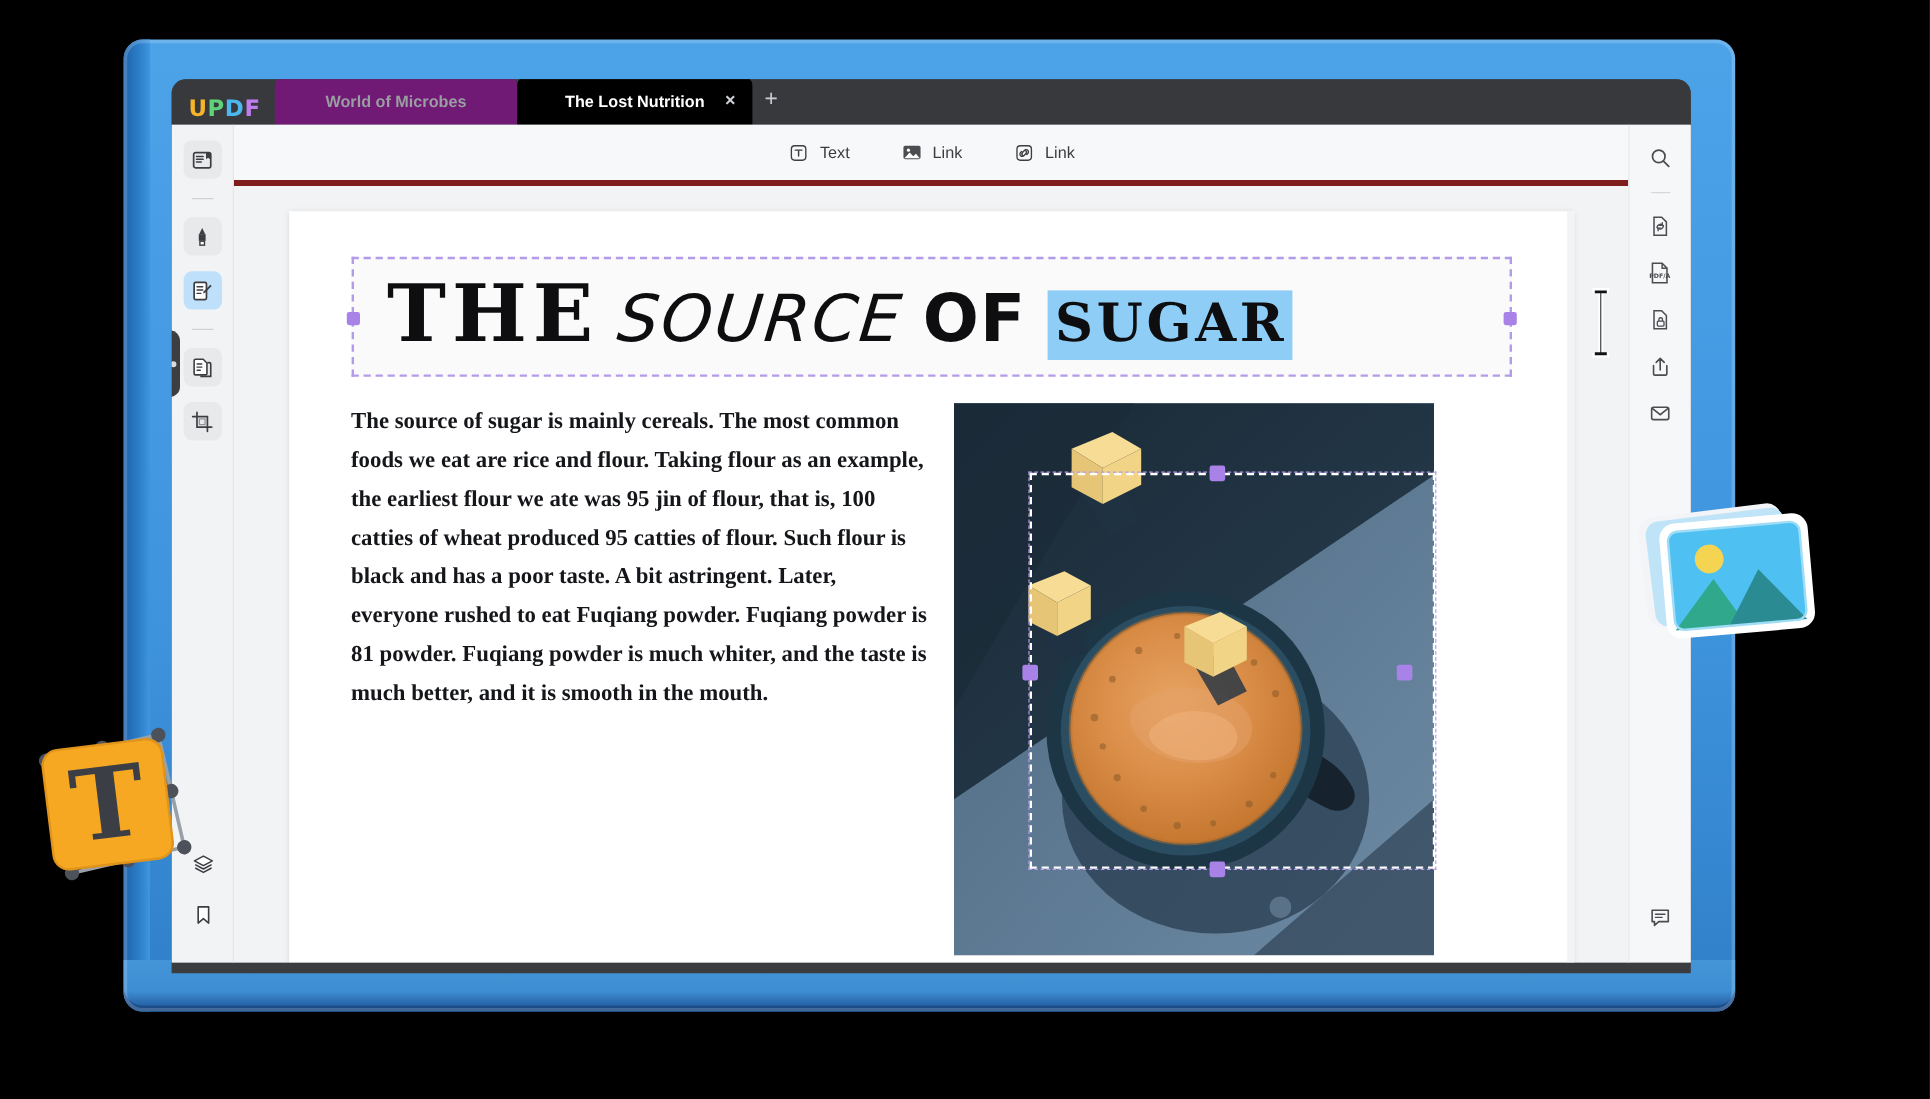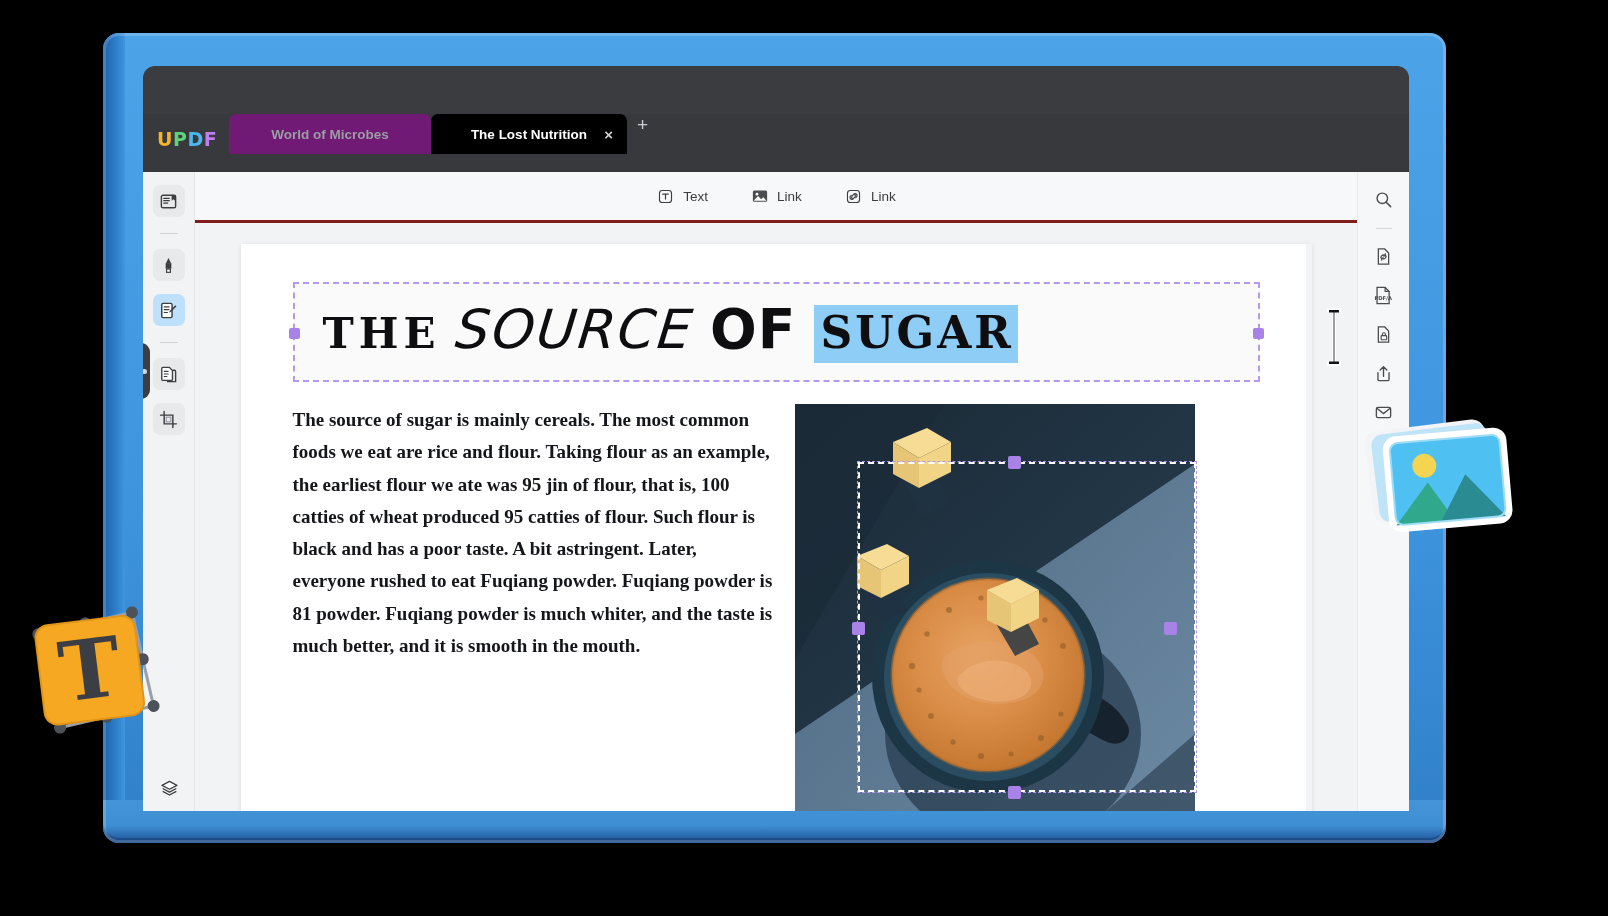--- a/index.html
+++ b/index.html
@@ -31,21 +31,21 @@
     background:linear-gradient(180deg,#4494d8 0%,#3e8ed3 60%,#1d4f93 100%);
   }
 
   
   #app {
     position:absolute; left:143px; top:66px; width:1266px; height:745px;
     background:#3a3c40; border-radius:12px 12px 0 0; overflow:hidden;
   }
 
   
-  #tabstrip { position:relative; height:58px; background:#37393d; display:flex; align-items:flex-start;margin-top:48px; }
+  #tabstrip { position:relative; height:38px; background:#37393d; display:flex; align-items:flex-end; }
   #logo {
     position:absolute; left:14px; top:14px; font-size:19px; font-weight:700;
     letter-spacing:.5px; font-family:"DejaVu Sans", sans-serif;
   }
   #logo span:nth-child(1){ color:#f5b429; }
   #logo span:nth-child(2){ color:#5ed37a; }
   #logo span:nth-child(3){ color:#4db8f0; }
   #logo span:nth-child(4){ color:#c07df0; }
 
   .tab {
@@ -84,39 +84,39 @@
     background:#3c3e42; border-radius:9px;
     display:flex; align-items:center; justify-content:flex-end; padding-right:3px;
   }
   #rail-handle i { width:5px; height:5px; border-radius:50%; background:#d8dadd; display:block; }
 
   
   #center { position:relative; flex:1; display:flex; flex-direction:column; min-width:0; }
 
   #edit-toolbar {
     height:51px; background:#f7f8f9; display:flex; align-items:center; justify-content:center;
-    gap:42px; border-bottom:3px solid #7f1d1d;
+    gap:42px; border-bottom:5px solid #7f1d1d;
   }
   .tool { display:flex; align-items:center; gap:8px; cursor:pointer; color:#3a3c40; font-size:13.5px; }
   .tool .glyph { width:19px; height:19px; display:flex; align-items:center; justify-content:center; }
 
   #page-scroll { flex:1; background:#f2f3f5; display:flex; justify-content:center; padding-top:21px; overflow:hidden; }
   #page {
     width:1071px; background:#ffffff; box-shadow:0 1px 5px rgba(0,0,0,.10);
     padding:38px 0 0 0; position:relative;
   }
 
   
   #heading-box {
     position:relative; margin:0 52px; height:100px;
     border:2px dashed #b49bea; background:#fafafa;
     display:flex; align-items:center; padding-left:28px;
   }
   #heading-text { white-space:nowrap; line-height:1; display:flex; align-items:baseline; }
-  .h-the  { font-family:"DejaVu Serif", serif; font-weight:700; font-size:42px; letter-spacing:5px; color:#0e0e10; }
+  .h-the  { font-family:"DejaVu Serif", serif; font-weight:700; font-size:66px; letter-spacing:5px; color:#0e0e10; }
   .h-src  { font-family:"DejaVu Sans", sans-serif; font-style:italic; font-weight:400; font-size:54px;
             letter-spacing:2px; color:#0e0e10; transform:skewX(-6deg); margin:0 16px; }
   .h-of   { font-family:"DejaVu Sans", sans-serif; font-weight:700; font-size:55px; letter-spacing:1px; color:#0e0e10; }
   .h-sug  { font-family:"DejaVu Serif", serif; font-weight:700; font-size:44px; letter-spacing:3px;
             color:#0e0e10; background:#8ecdf5; padding:6px 4px 8px 6px; margin-left:18px; }
   .hnd { position:absolute; width:11px; height:11px; background:#a982e8; border-radius:2px; }
   .hnd.l { left:-6px; top:44px; }
   .hnd.r { right:-6px; top:44px; }
 
   #caret { position:absolute; left:1028px; top:22px; width:22px; height:62px; }

